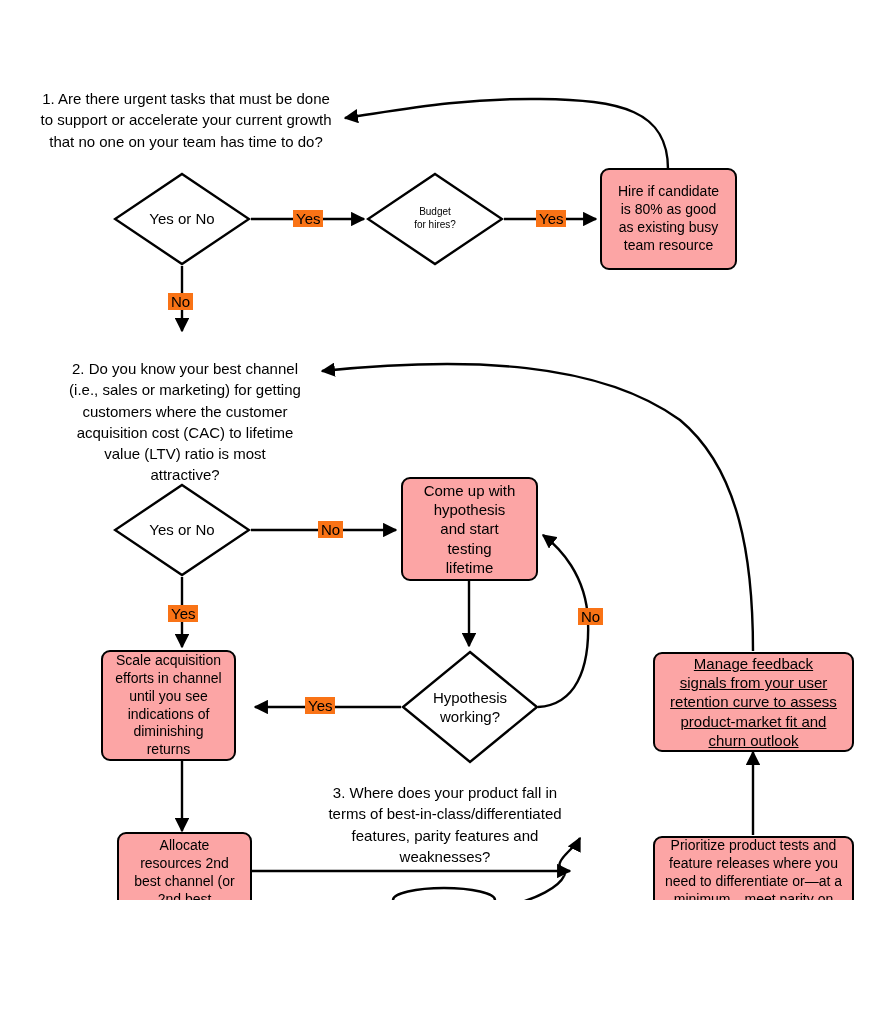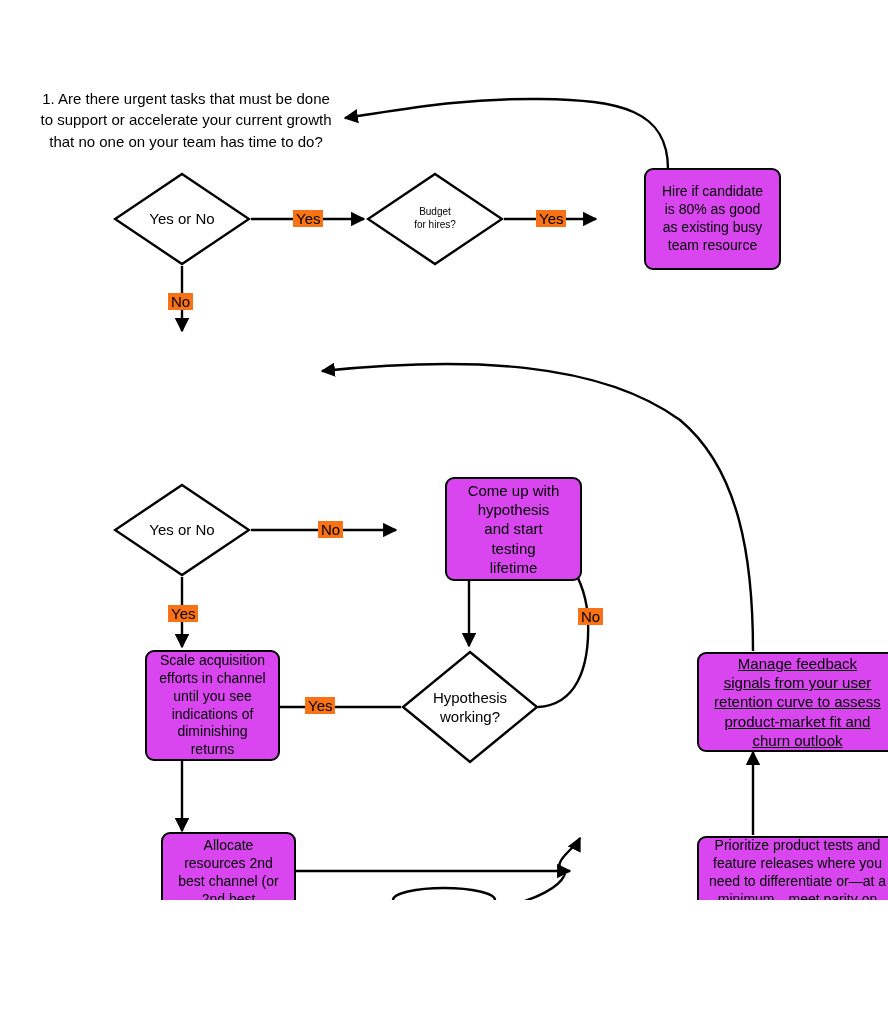--- a/index.html
+++ b/index.html
@@ -40,22 +40,21 @@
     position: absolute;
     box-sizing: border-box;
     text-align: center;
     white-space: pre-line;
     font-size: 15px;
     line-height: 1.42;
   }
   .box {
     border: 2.4px solid #000000;
     border-radius: 9px;
-    background: #d946ef;
-    margin-left: 44px;
+    background: #fca5a5;
   }
   .diamond-wrap {
     position: absolute;
   }
   .diamond-wrap svg {
     position: absolute;
     left: 0;
     top: 0;
   }
   .diamond-label {
@@ -144,21 +143,31 @@
       <path d="M 497 908 C 540 900 560 885 564 876"></path>
       <path d="M 564 876 C 566 873 563 869 560 867"></path>
       <path d="M 560 867 C 558 864 562 858 568 852 C 574 846 578 842 580 838" marker-end="url(#arrow)"></path>
     </g>
   </svg>
 
   <div class="note" style="left:26px; top:88px; width:320px;">1. Are there urgent tasks that must be done
 to support or accelerate your current growth
 that no one on your team has time to do?</div>
 
-
+  <div class="note" style="left:50px; top:358px; width:270px;">2. Do you know your best channel
+(i.e., sales or marketing) for getting
+customers where the customer
+acquisition cost (CAC) to lifetime
+value (LTV) ratio is most
+attractive?</div>
+
+  <div class="note" style="left:300px; top:782px; width:290px;">3. Where does your product fall in
+terms of best-in-class/differentiated
+features, parity features and
+weaknesses?</div>
 
   <div class="diamond-wrap" style="left:113px; top:172px; width:138px; height:94px;">
     <svg width="138" height="94" viewBox="0 0 138 94">
       <polygon points="69,2 136,47 69,92 2,47" fill="#ffffff" stroke="#000000" stroke-width="2.4"></polygon>
     </svg>
     <div class="diamond-label" style="font-size:15px;">Yes or No</div>
   </div>
 
   <div class="diamond-wrap" style="left:366px; top:172px; width:138px; height:94px;">
     <svg width="138" height="94" viewBox="0 0 138 94">

